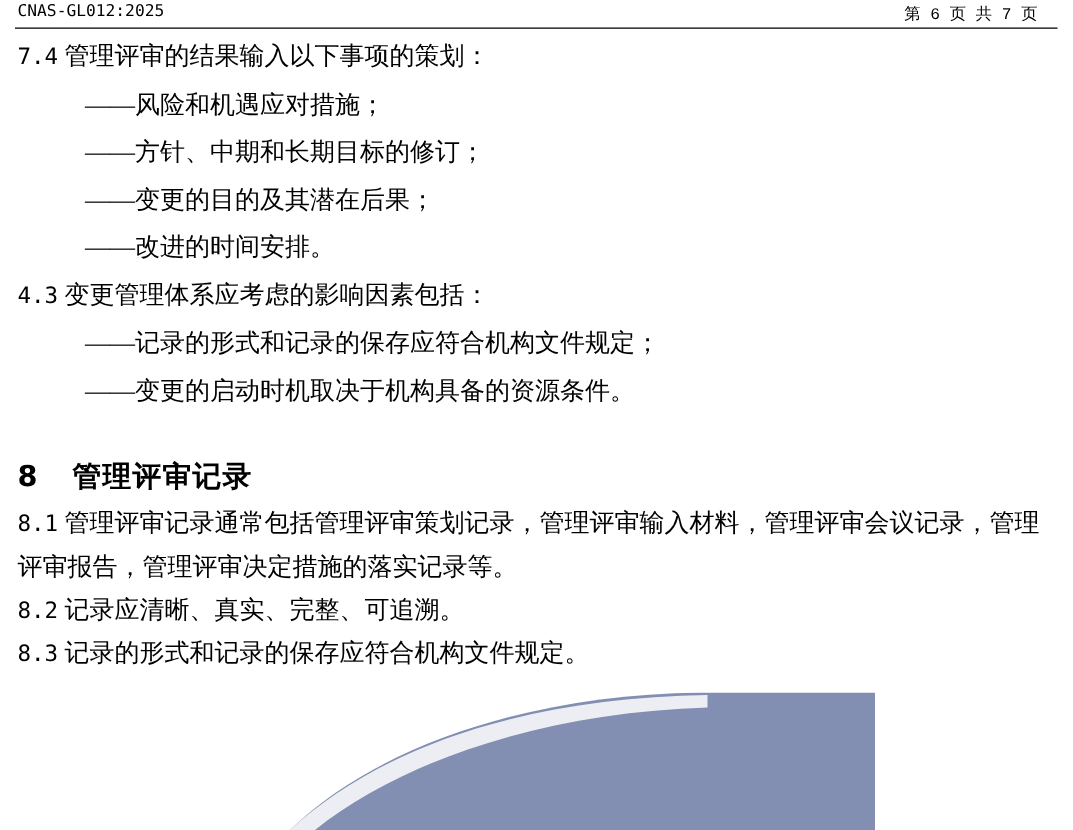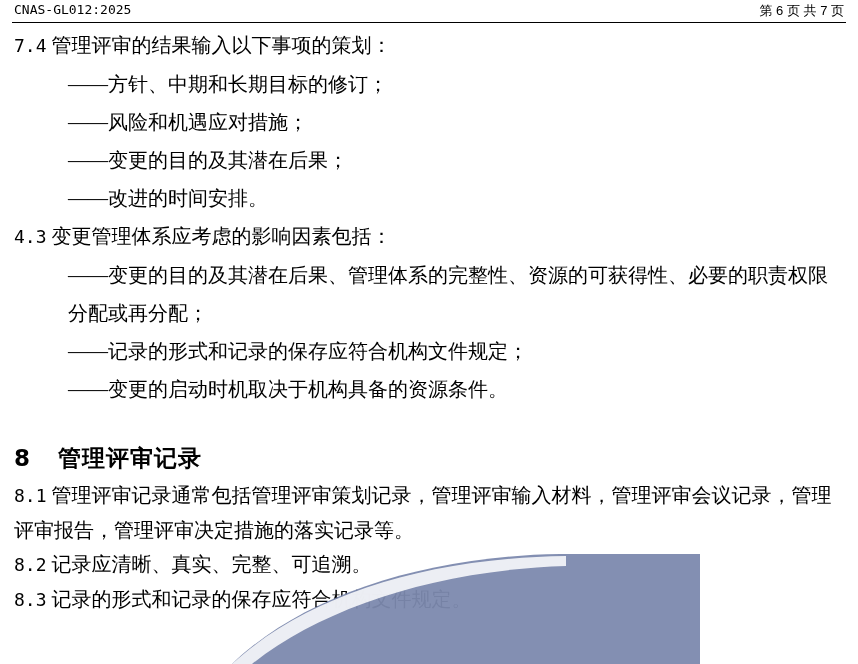--- a/index.html
+++ b/index.html
@@ -27,40 +27,40 @@
   
   .header {
     position: absolute;
     left: 0;
     top: 0;
     width: 858px;
     height: 26px;
     display: flex;
     align-items: flex-start;
     justify-content: space-between;
-    padding: 2px 14px 0 14px;
+    padding: 2px 28px 0 14px;
     box-sizing: border-box;
     font-family: "DejaVu Sans Mono", "Liberation Mono", monospace;
     font-size: 13px;
     letter-spacing: 0px;
   }
   .header-rule {
     position: absolute;
     left: 12px;
     top: 22px;
     width: 834px;
     height: 0;
     border-top: 1px solid #000000;
   }
   .header-left {
     white-space: nowrap;
   }
   .header-right {
     white-space: nowrap;
-    font-family: Liberation Sans, sans-serif;
+    font-family: Liberation Mono, monospace;
   }
 
   
   .content {
     position: absolute;
     left: 0;
     top: 26px;
     width: 848px;
     padding: 0 14px;
     box-sizing: border-box;
@@ -131,31 +131,30 @@
   </div>
   <div class="header-rule"></div>
 
   <div class="content">
 
     <p class="para">
       <span class="num">7.4</span>
       <span>管理评审的结果输入以下事项的策划：</span>
     </p>
 
+    <p class="dash-item">——风险和机遇应对措施；</p>
     <p class="dash-item">——方针、中期和长期目标的修订；</p>
-    <p class="dash-item">——风险和机遇应对措施；</p>
     <p class="dash-item">——变更的目的及其潜在后果；</p>
     <p class="dash-item">——改进的时间安排。</p>
 
     <p class="para">
       <span class="num">4.3</span>
       <span>变更管理体系应考虑的影响因素包括：</span>
     </p>
 
-    <p class="dash-item wrap">——变更的目的及其潜在后果、管理体系的完整性、资源的可获得性、必要的职责权限分配或再分配；</p>
     <p class="dash-item">——记录的形式和记录的保存应符合机构文件规定；</p>
     <p class="dash-item">——变更的启动时机取决于机构具备的资源条件。</p>
 
     <div class="spacer-lg"></div>
 
     <h2 class="section-title">
       <span class="num">8</span>
       &nbsp;
       <span>管理评审记录</span>
     </h2>

